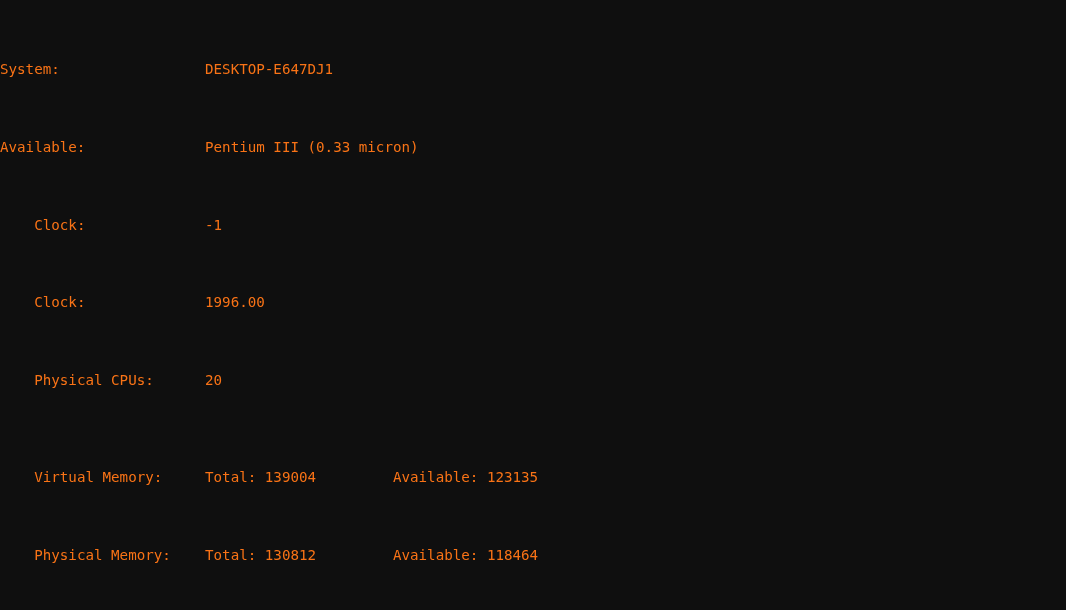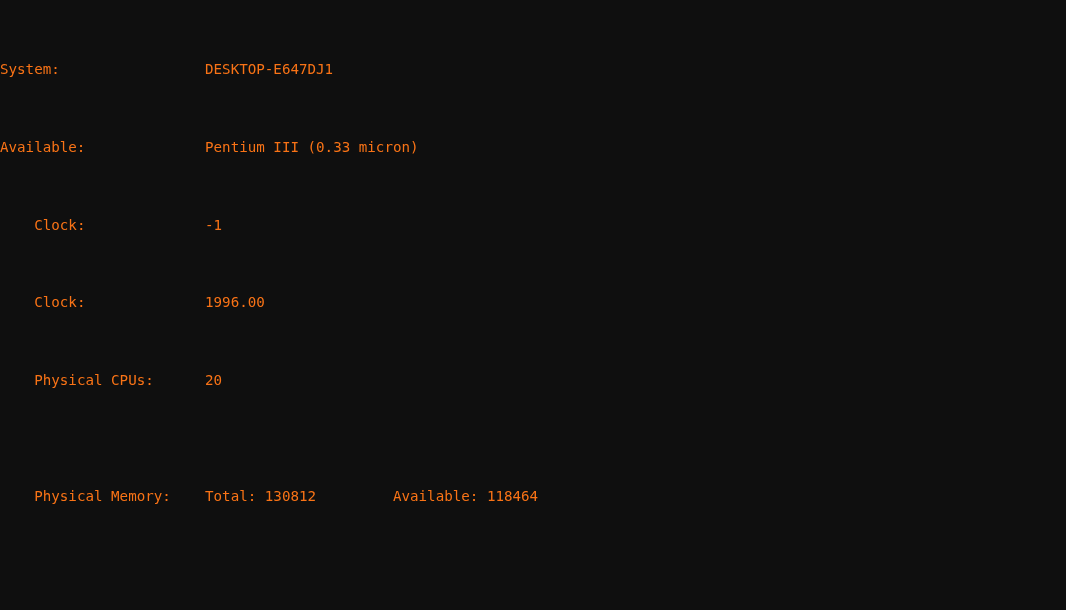--- a/index.html
+++ b/index.html
@@ -41,20 +41,21 @@
 
   <div class="line"><span>Available:</span><span>              </span><span>Pentium III (0.33 micron)</span></div>
 
   <div class="line"><span>    </span><span>Clock:</span><span>              </span><span>-1</span></div>
 
   <div class="line"><span>    </span><span>Clock:</span><span>              </span><span>1996.00</span></div>
 
   <div class="line"><span>    </span><span>Physical CPUs:</span><span>      </span><span>20</span></div>
 
 
+  <div class="line"><span>    </span><span>Virtual Memory:</span><span>     </span><span>Total: 139004</span><span>         </span><span>Available: 123135</span></div>
 
   <div class="line"><span>    </span><span>Physical Memory:</span><span>    </span><span>Total: 130812</span><span>         </span><span>Available: 118464</span></div>
 
   
 
   
 
   
 
   

